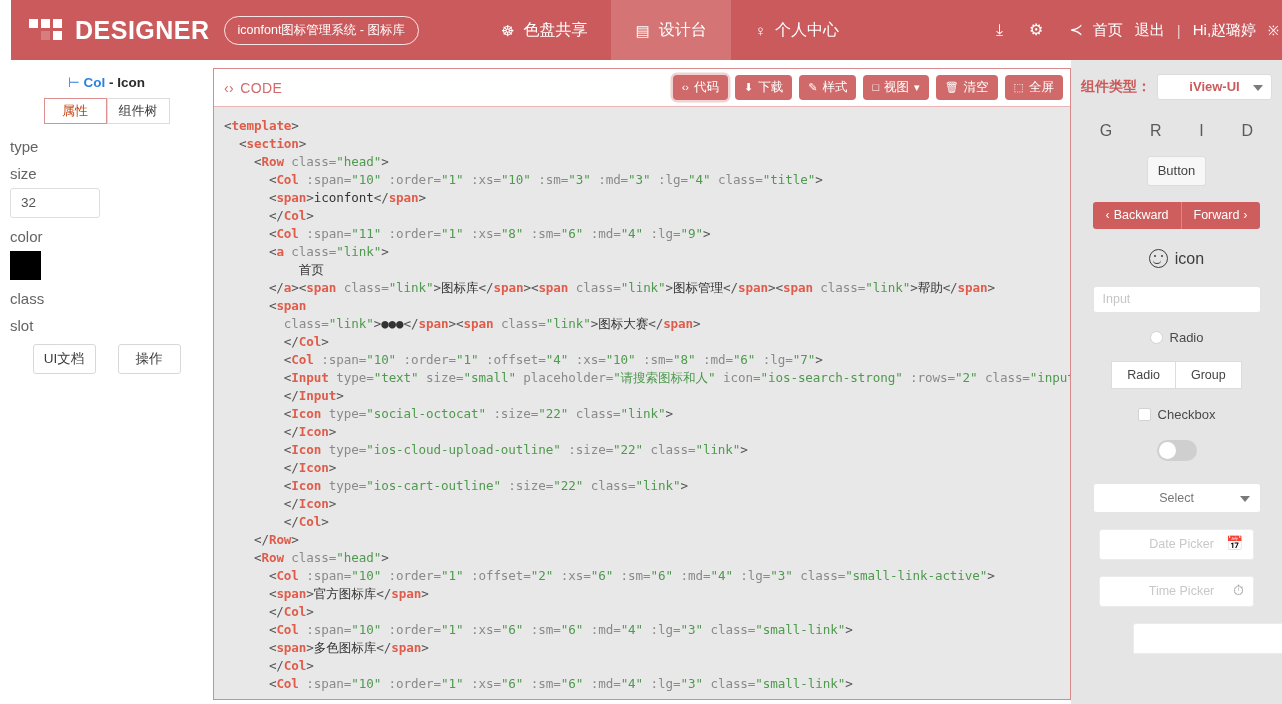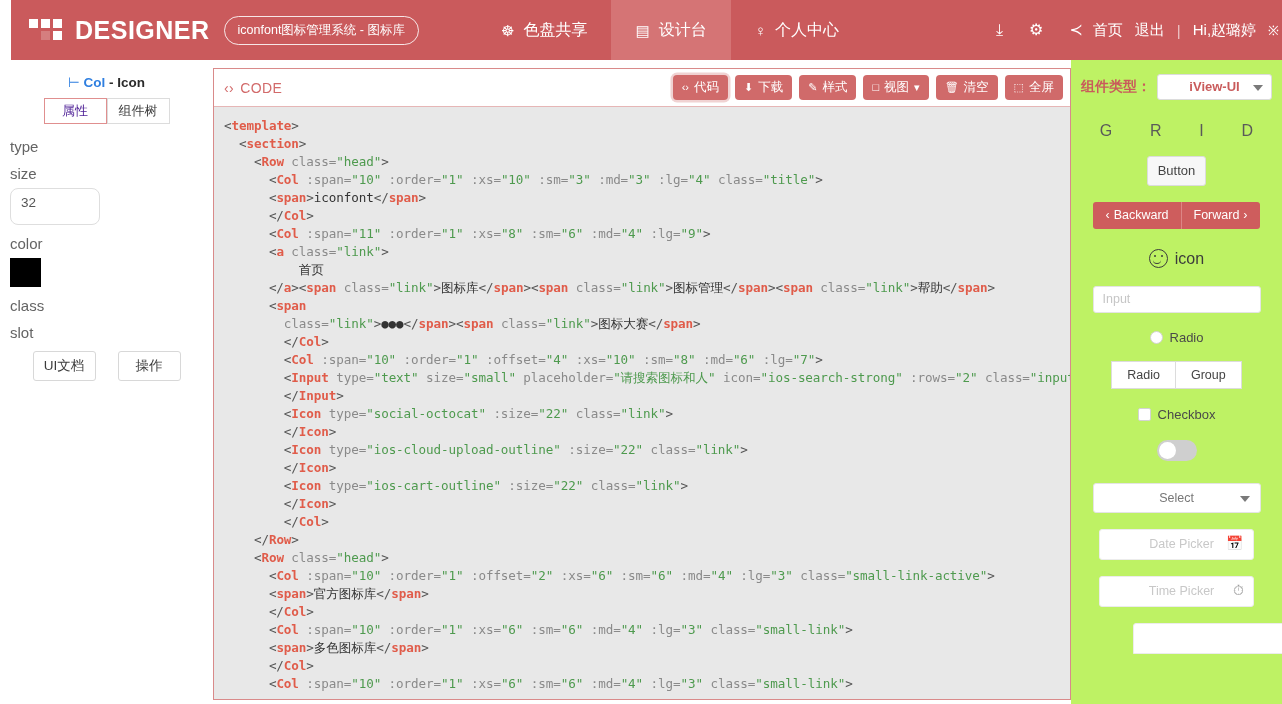--- a/index.html
+++ b/index.html
@@ -88,40 +88,40 @@
   }
   .panel-title .tick { color: #2f7fe0; font-weight: normal; }
   .panel-title .ctype { color: #2f7fe0; }
   .tabs2 { display: flex; justify-content: center; margin-bottom: 14px; }
   .tab2 {
     width: 63px; height: 26px; line-height: 24px; text-align: center;
     font-size: 13px; border: 1px solid #dcdcdc; background: #fff;
     color: #3c3c3c; cursor: pointer;
   }
   .tab2.sel {
-    border: 1.5px solid #e08f8f; color: #4c1d95;
+    border: 1.5px solid #e08f8f; color: #c2410c;
   }
   .fld-label {
     font-size: 15px; color: #646464; margin: 10px 0 6px 0;
   }
   .sel-wrap { position: relative; width: 193px; }
   .sel-box {
     width: 193px; height: 30px; line-height: 28px;
     border: 1px solid #dedede; border-radius: 3px;
     padding-left: 10px; font-size: 13.5px; color: #555; background: #fff;
   }
   .sel-caret {
     position: absolute; right: 10px; top: 11px;
     width: 0; height: 0;
     border-left: 5px solid transparent; border-right: 5px solid transparent;
     border-top: 6px solid #7a7a7a;
   }
   .txt-box {
-    height: 37px; line-height: 28px;
-    border: 1px solid #dedede; border-radius: 8px;
+    height: 30px; line-height: 28px;
+    border: 1px solid #dedede; border-radius: 3px;
     padding-left: 10px; font-size: 13.5px; color: #555; background: #fff;
   }
   .txt-small { width: 90px; }
   .txt-wide { width: 193px; }
   .swatch {
     width: 31px; height: 29px; background: #000000;
     border: 1px solid #000; cursor: pointer;
   }
   .slot-btns { display: flex; gap: 22px; justify-content: center; margin-top: 10px; }
   .slot-btn {
@@ -180,21 +180,21 @@
   .tg { color: #e05c4a; font-weight: bold; }   
   .at { color: #8a8a8a; }                       
   .vl { color: #4e9a4e; }                       
   .pt { color: #555555; }                       
   .tx { color: #333333; }                       
 
   
   #rightpanel {
     position: absolute; left: 1071px; top: 60px;
     width: 211px; height: 644px;
-    background: #bef264;
+    background: #e5e5e5;
     padding: 14px 10px 0 10px;
     overflow: hidden;
   }
   .ctype-row { display: flex; align-items: center; gap: 6px; }
   .ctype-lbl { font-size: 14px; color: #c95b5b; font-weight: bold; white-space: nowrap; }
   .ctype-sel {
     position: relative;
     width: 135px; height: 26px; line-height: 24px;
     border: 1px solid #dcdcdc; border-radius: 3px;
     text-align: center; font-size: 13px; font-weight: bold; color: #c95b5b;

